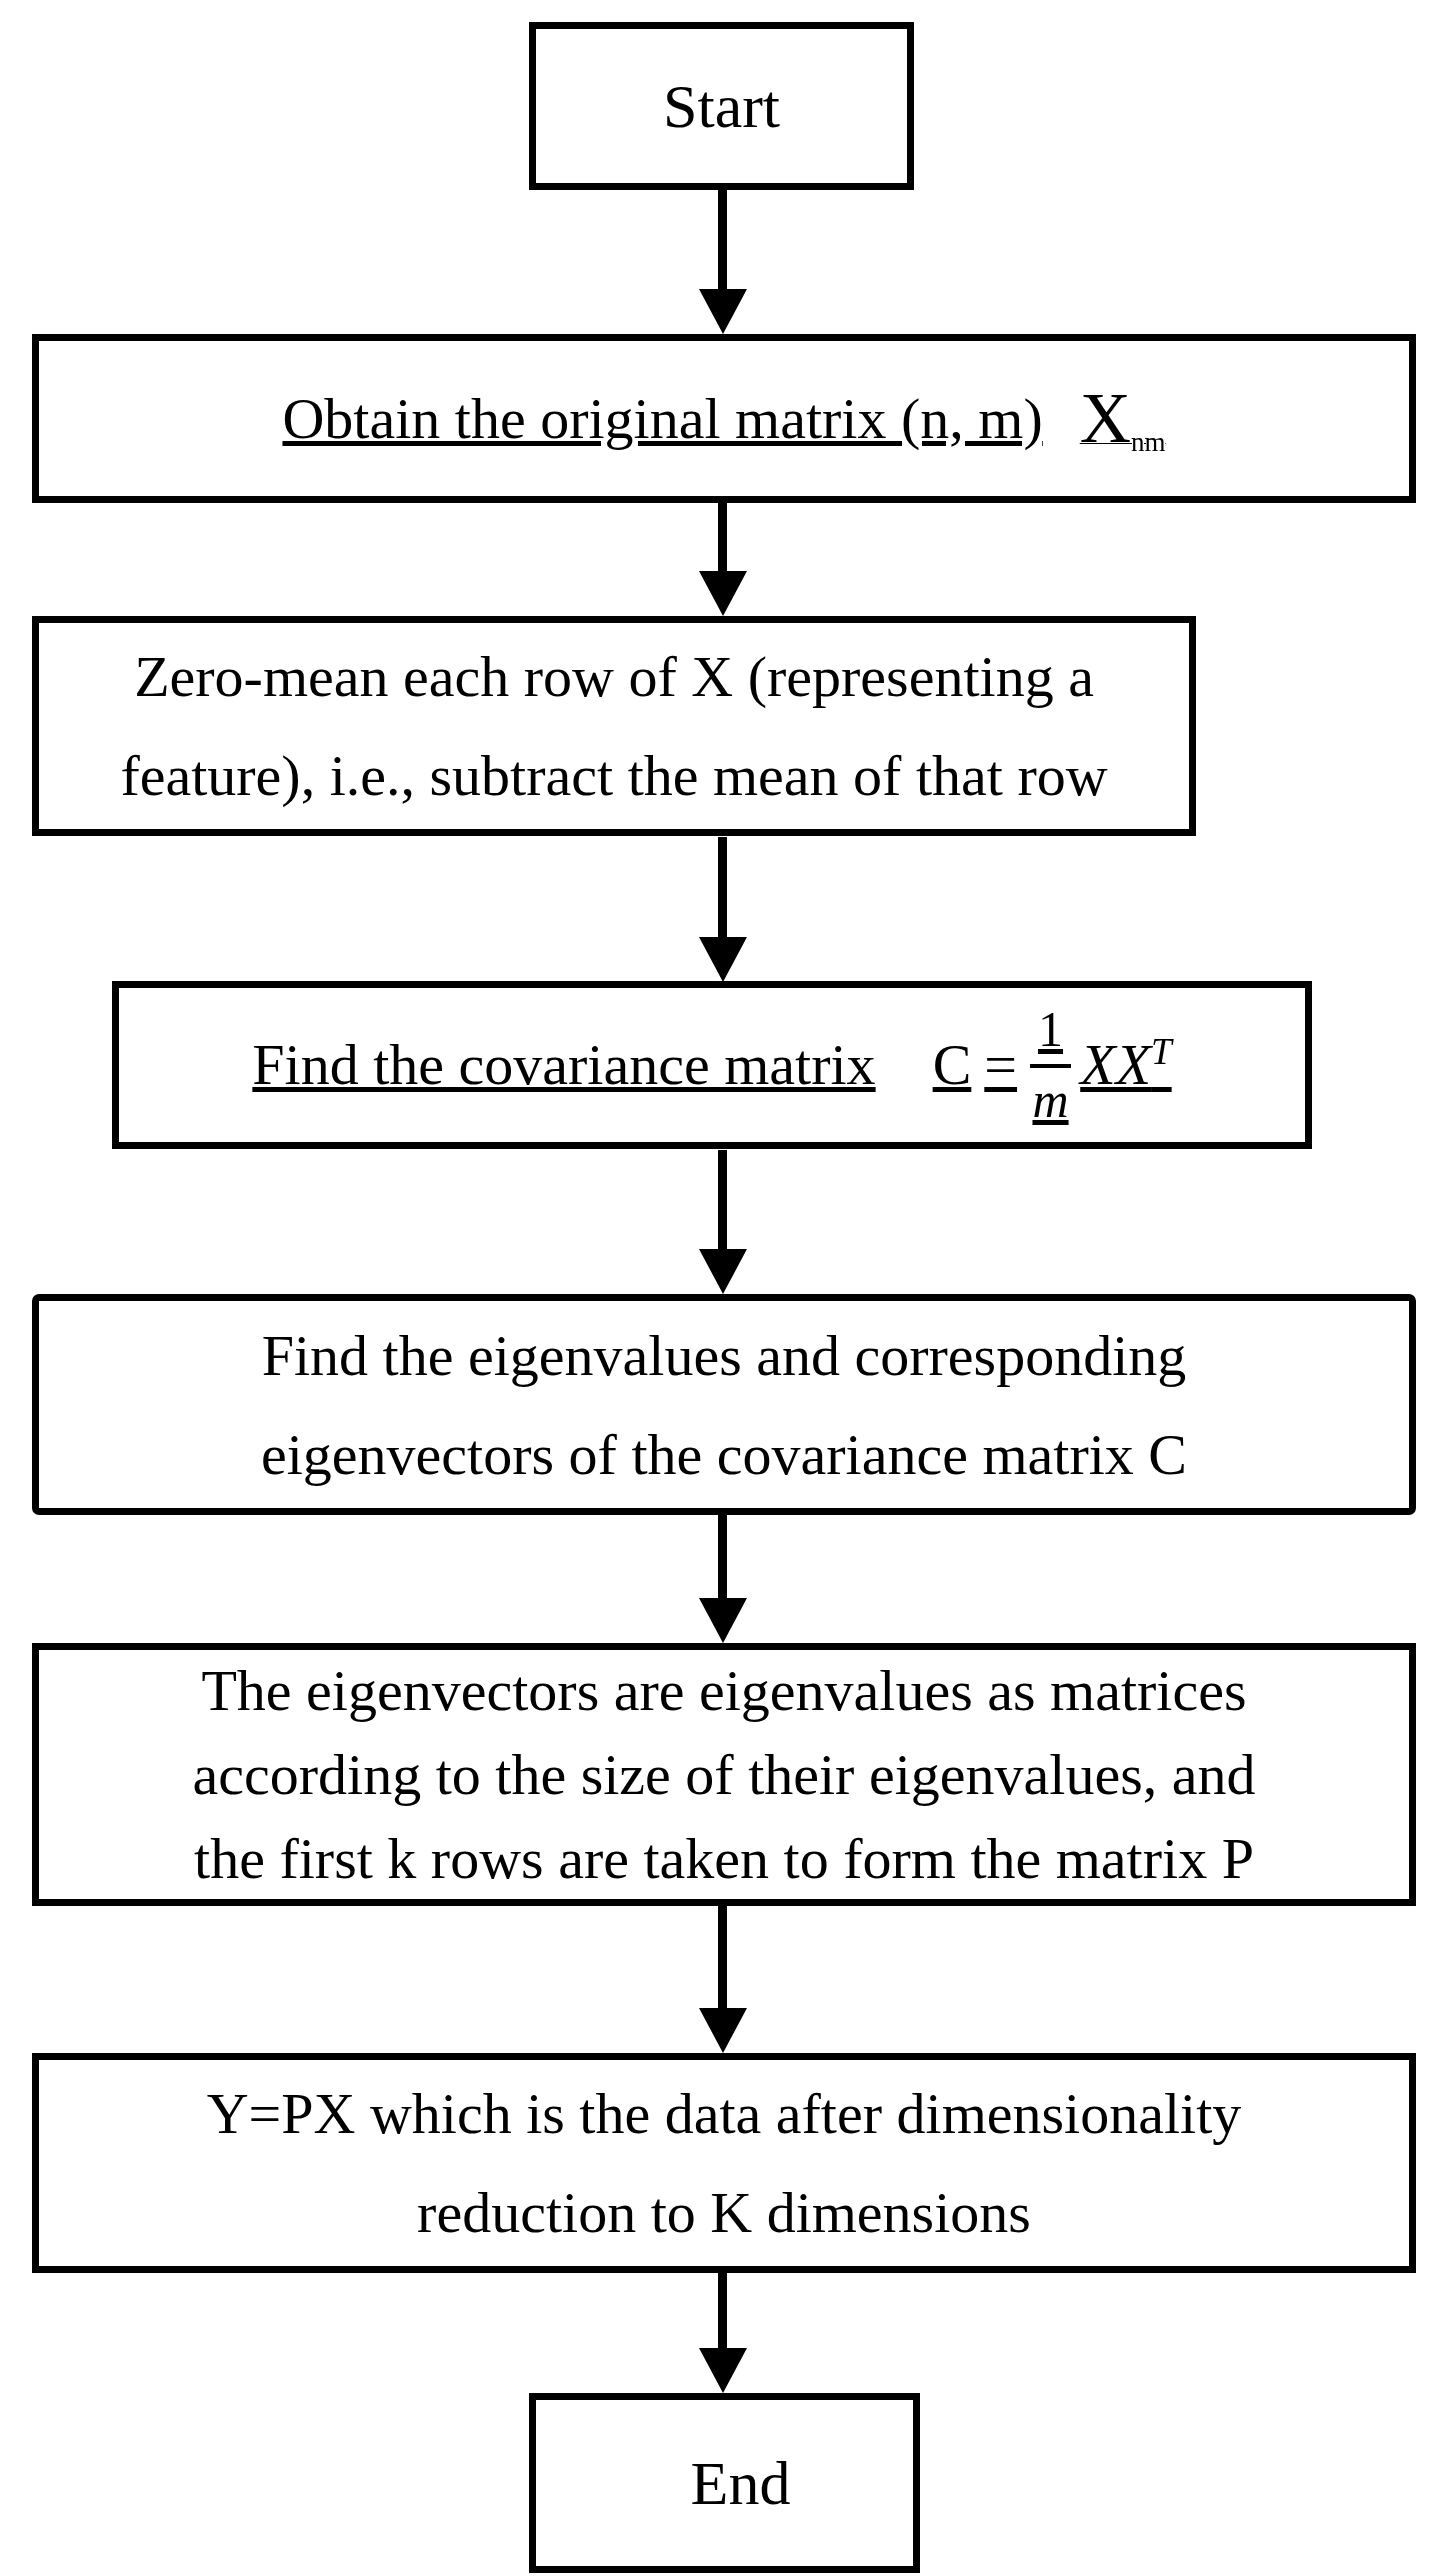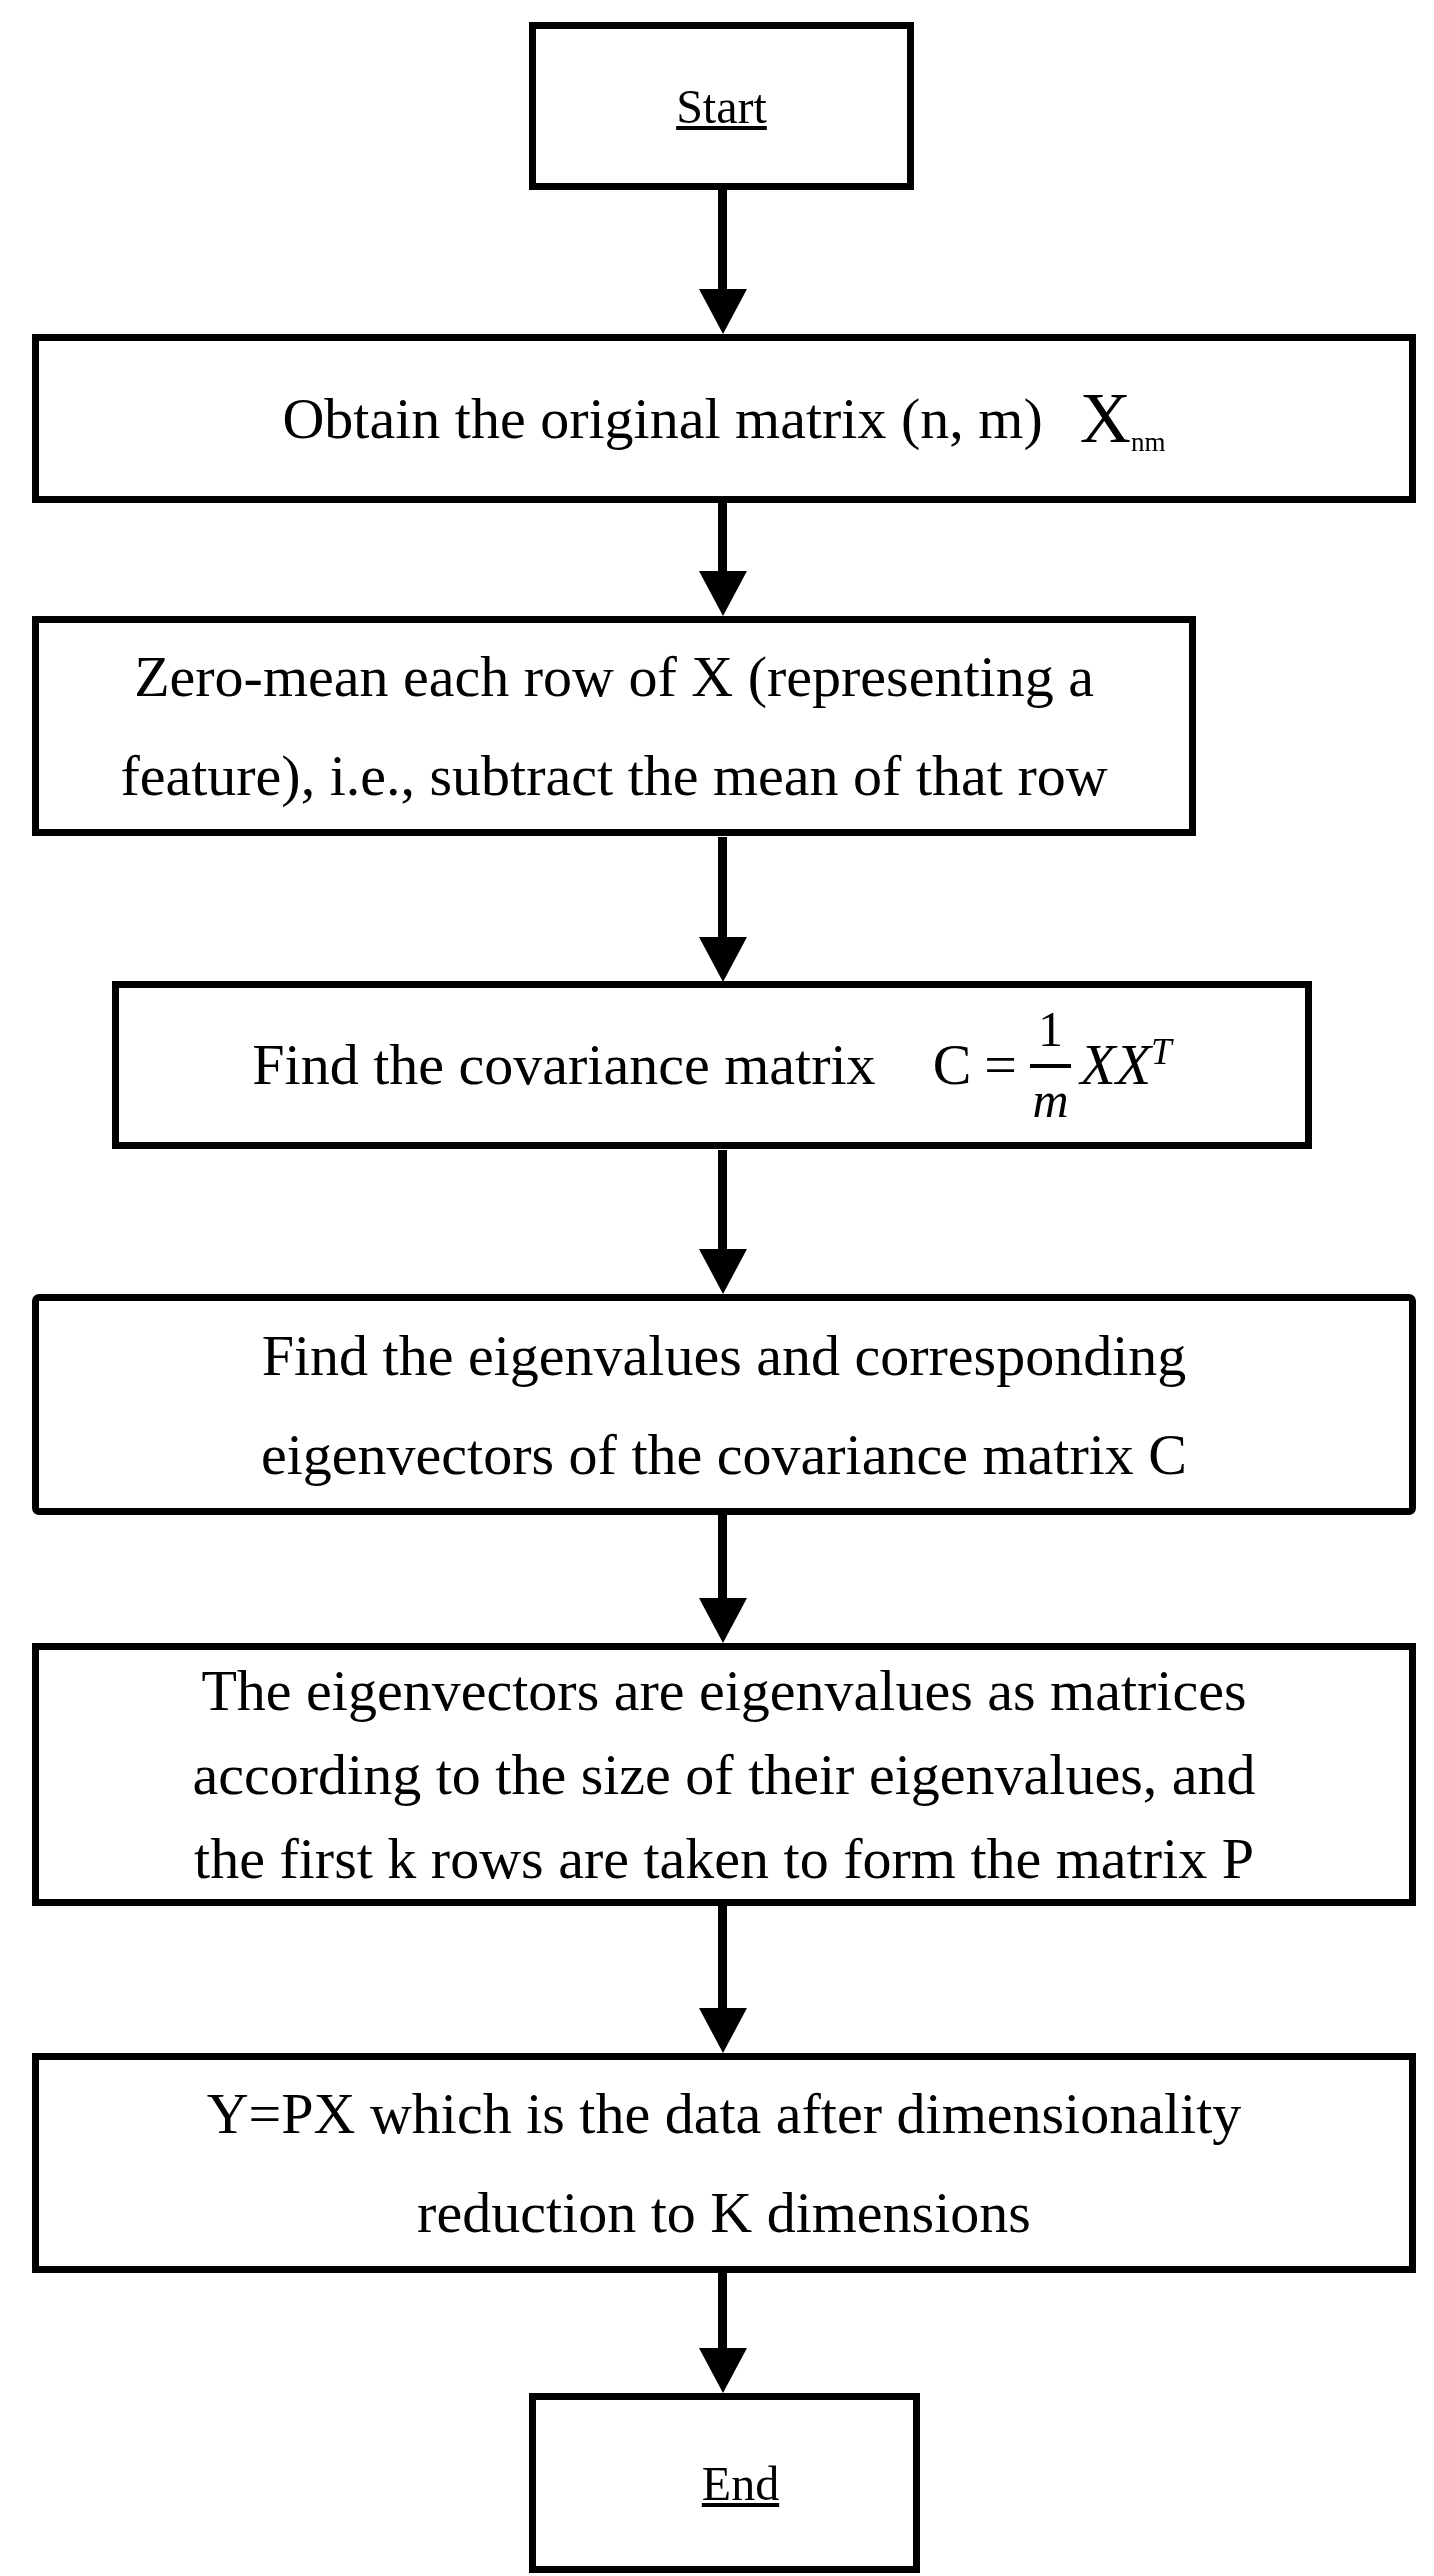--- a/index.html
+++ b/index.html
@@ -17,23 +17,23 @@
     position: absolute;
     background: #ffffff;
     border: 7.2px solid #000000;
     display: flex;
     flex-direction: column;
     align-items: center;
     justify-content: center;
     text-align: center;
   }
   .line { white-space: nowrap; font-size: 58px; line-height: 99px; }
-  .terminal .line { font-size: 48px; text-decoration: underline; }
+  .terminal .line { font-size: 62px; }
 
-  .row { display: flex; flex-direction: row; align-items: center; justify-content: center; }
+  .row { display: flex; flex-direction: row; align-items: center; justify-content: center; text-decoration: underline; }
 
   
   #n-start     { left: 529px; top: 22px;   width: 385px;  height: 168px; }
   #n-obtain    { left: 32px;  top: 334px;  width: 1384px; height: 169px; }
   #n-zero      { left: 32px;  top: 616px;  width: 1164px; height: 220px; }
   #n-cov       { left: 112px; top: 981px; width: 1200px; height: 168px; }
   #n-eigen     { left: 32px;  top: 1294px; width: 1384px; height: 221px; border-radius: 7px; }
   #n-construct { left: 32px;  top: 1643px; width: 1384px; height: 263px; }
   #n-construct .line { line-height: 84px; }
   #n-reduce    { left: 32px;  top: 2053px; width: 1384px; height: 220px; }

